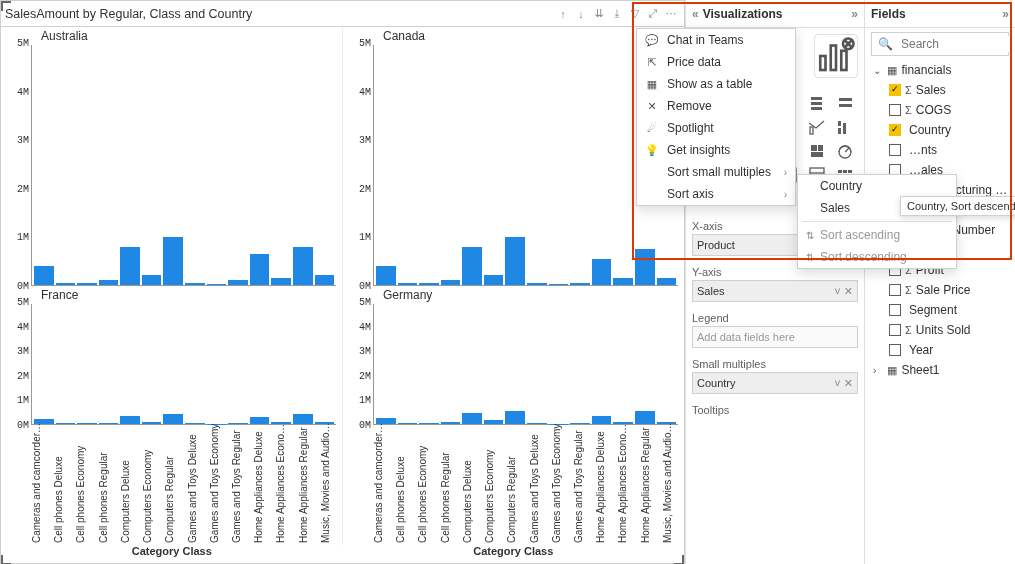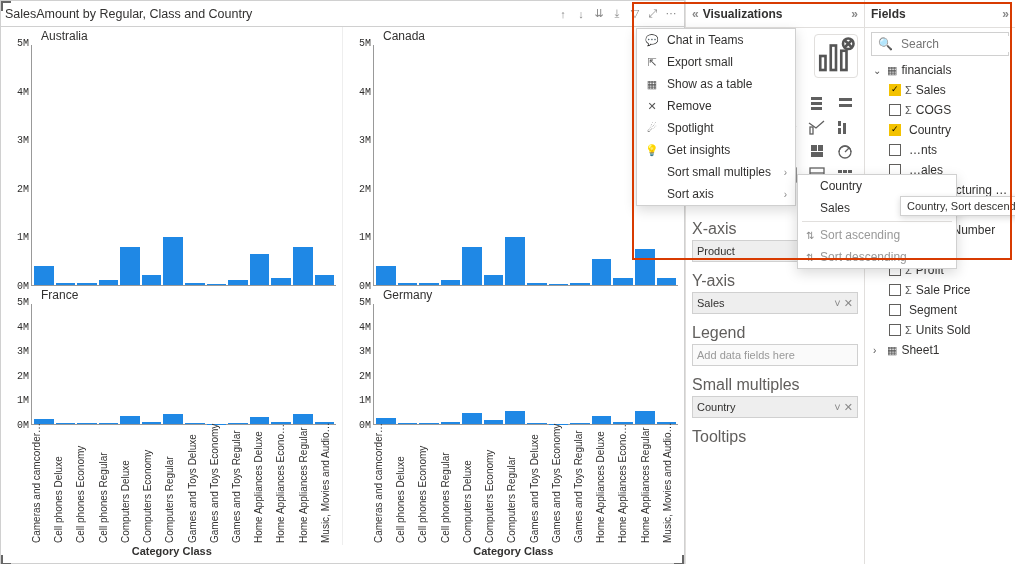--- a/index.html
+++ b/index.html
@@ -78,21 +78,21 @@
 
   
   .viz-body{padding:6px;display:flex;flex-direction:column;gap:6px;}
   .big-icon{width:44px;height:44px;border:1px solid var(--divider);border-radius:4px;display:flex;align-items:center;justify-content:center;margin-left:auto;color:#555;font-size:22px;}
   .viz-grid{display:grid;grid-template-columns:repeat(6,1fr);gap:2px;margin-top:8px;}
   .viz-ic{width:26px;height:22px;display:flex;align-items:center;justify-content:center;font-size:14px;color:#555;}
   .viz-ic svg{width:18px;height:16px;}
   .viz-ic.sel{background:#e6e6e6;}
 
   .field-section{margin-top:4px;}
-  .fs-label{font-size:16px;color:var(--text-light);margin-bottom:2px;}
+  .fs-label{font-size:11px;color:var(--text-light);margin-bottom:2px;}
   .fs-well{border:1px solid var(--border);background:#fafafa;height:22px;display:flex;align-items:center;padding:0 4px;font-size:11px;gap:4px;}
   .fs-well.filled{background:#eee;}
   .fs-well .wx{margin-left:auto;color:#888;}
 
   
   .search{border:1px solid var(--border);height:24px;display:flex;align-items:center;padding:0 6px;margin:4px 6px;gap:6px;color:#666;}
   .search input{border:none;outline:none;flex:1;font-size:12px;}
   .tree{padding:0 4px;overflow:auto;}
   .tree-item{display:flex;align-items:center;height:20px;gap:4px;font-size:12px;padding-left:4px;}
   .tree-item.sub{padding-left:20px;}
@@ -611,37 +611,42 @@
         <div class="tree-item sub">
           <span class="chk"></span>
           <span style="width:0"></span>
           <span class="truncate">Segment</span>
         </div>
         <div class="tree-item sub">
           <span class="chk"></span>
           <span class="sigma">Σ</span>
           <span class="truncate">Units Sold</span>
         </div>
+        <div class="tree-item sub">
+          <span class="chk"></span>
+          <span style="width:0"></span>
+          <span class="truncate">Year</span>
+        </div>
         <div class="tree-item">
           <span class="tree-caret">›</span>
           <span class="table-ic">▦</span>
           <span class="truncate">Sheet1</span>
         </div>
       </div>
   </div>
 </div>
 
 <div class="context-menu" id="context-menu">
     <div class="cm-item">
       <span class="ic">💬</span>
       <span>Chat in Teams</span>
     </div>
     <div class="cm-item">
       <span class="ic">⇱</span>
-      <span>Export small</span>
+      <span>Price data</span>
     </div>
     <div class="cm-item">
       <span class="ic">▦</span>
       <span>Show as a table</span>
     </div>
     <div class="cm-item">
       <span class="ic">✕</span>
       <span>Remove</span>
     </div>
     <div class="cm-item">

